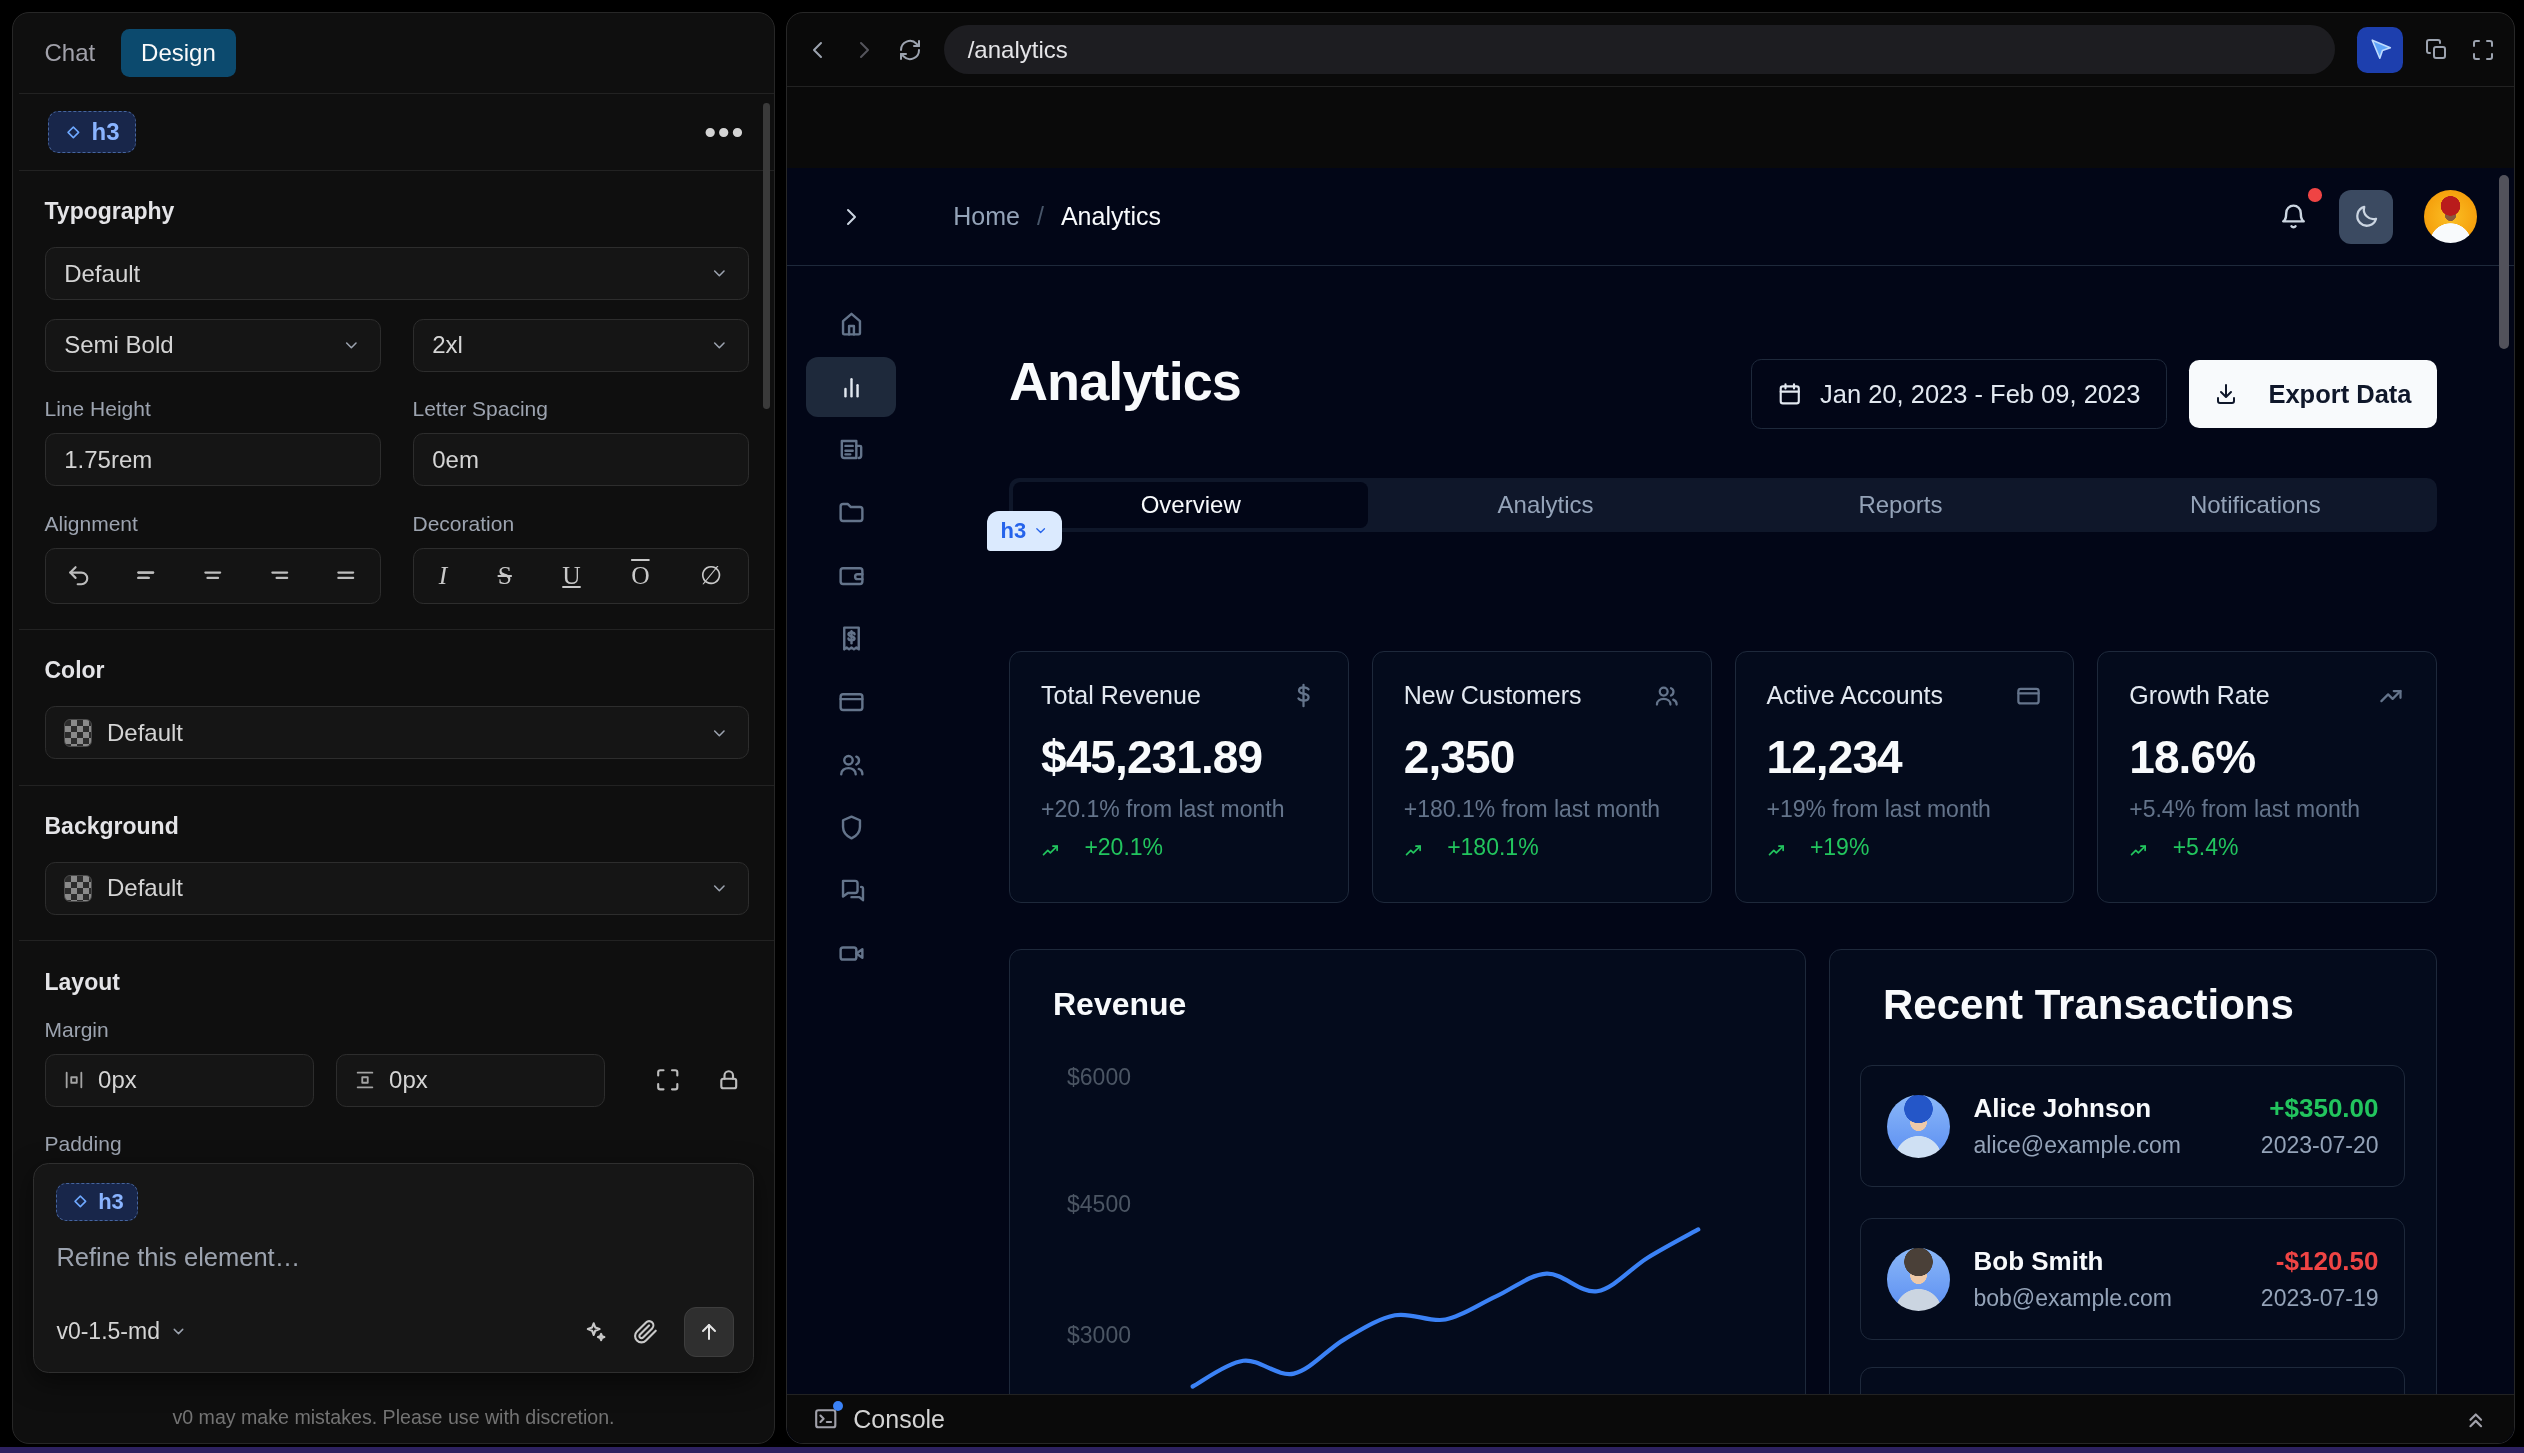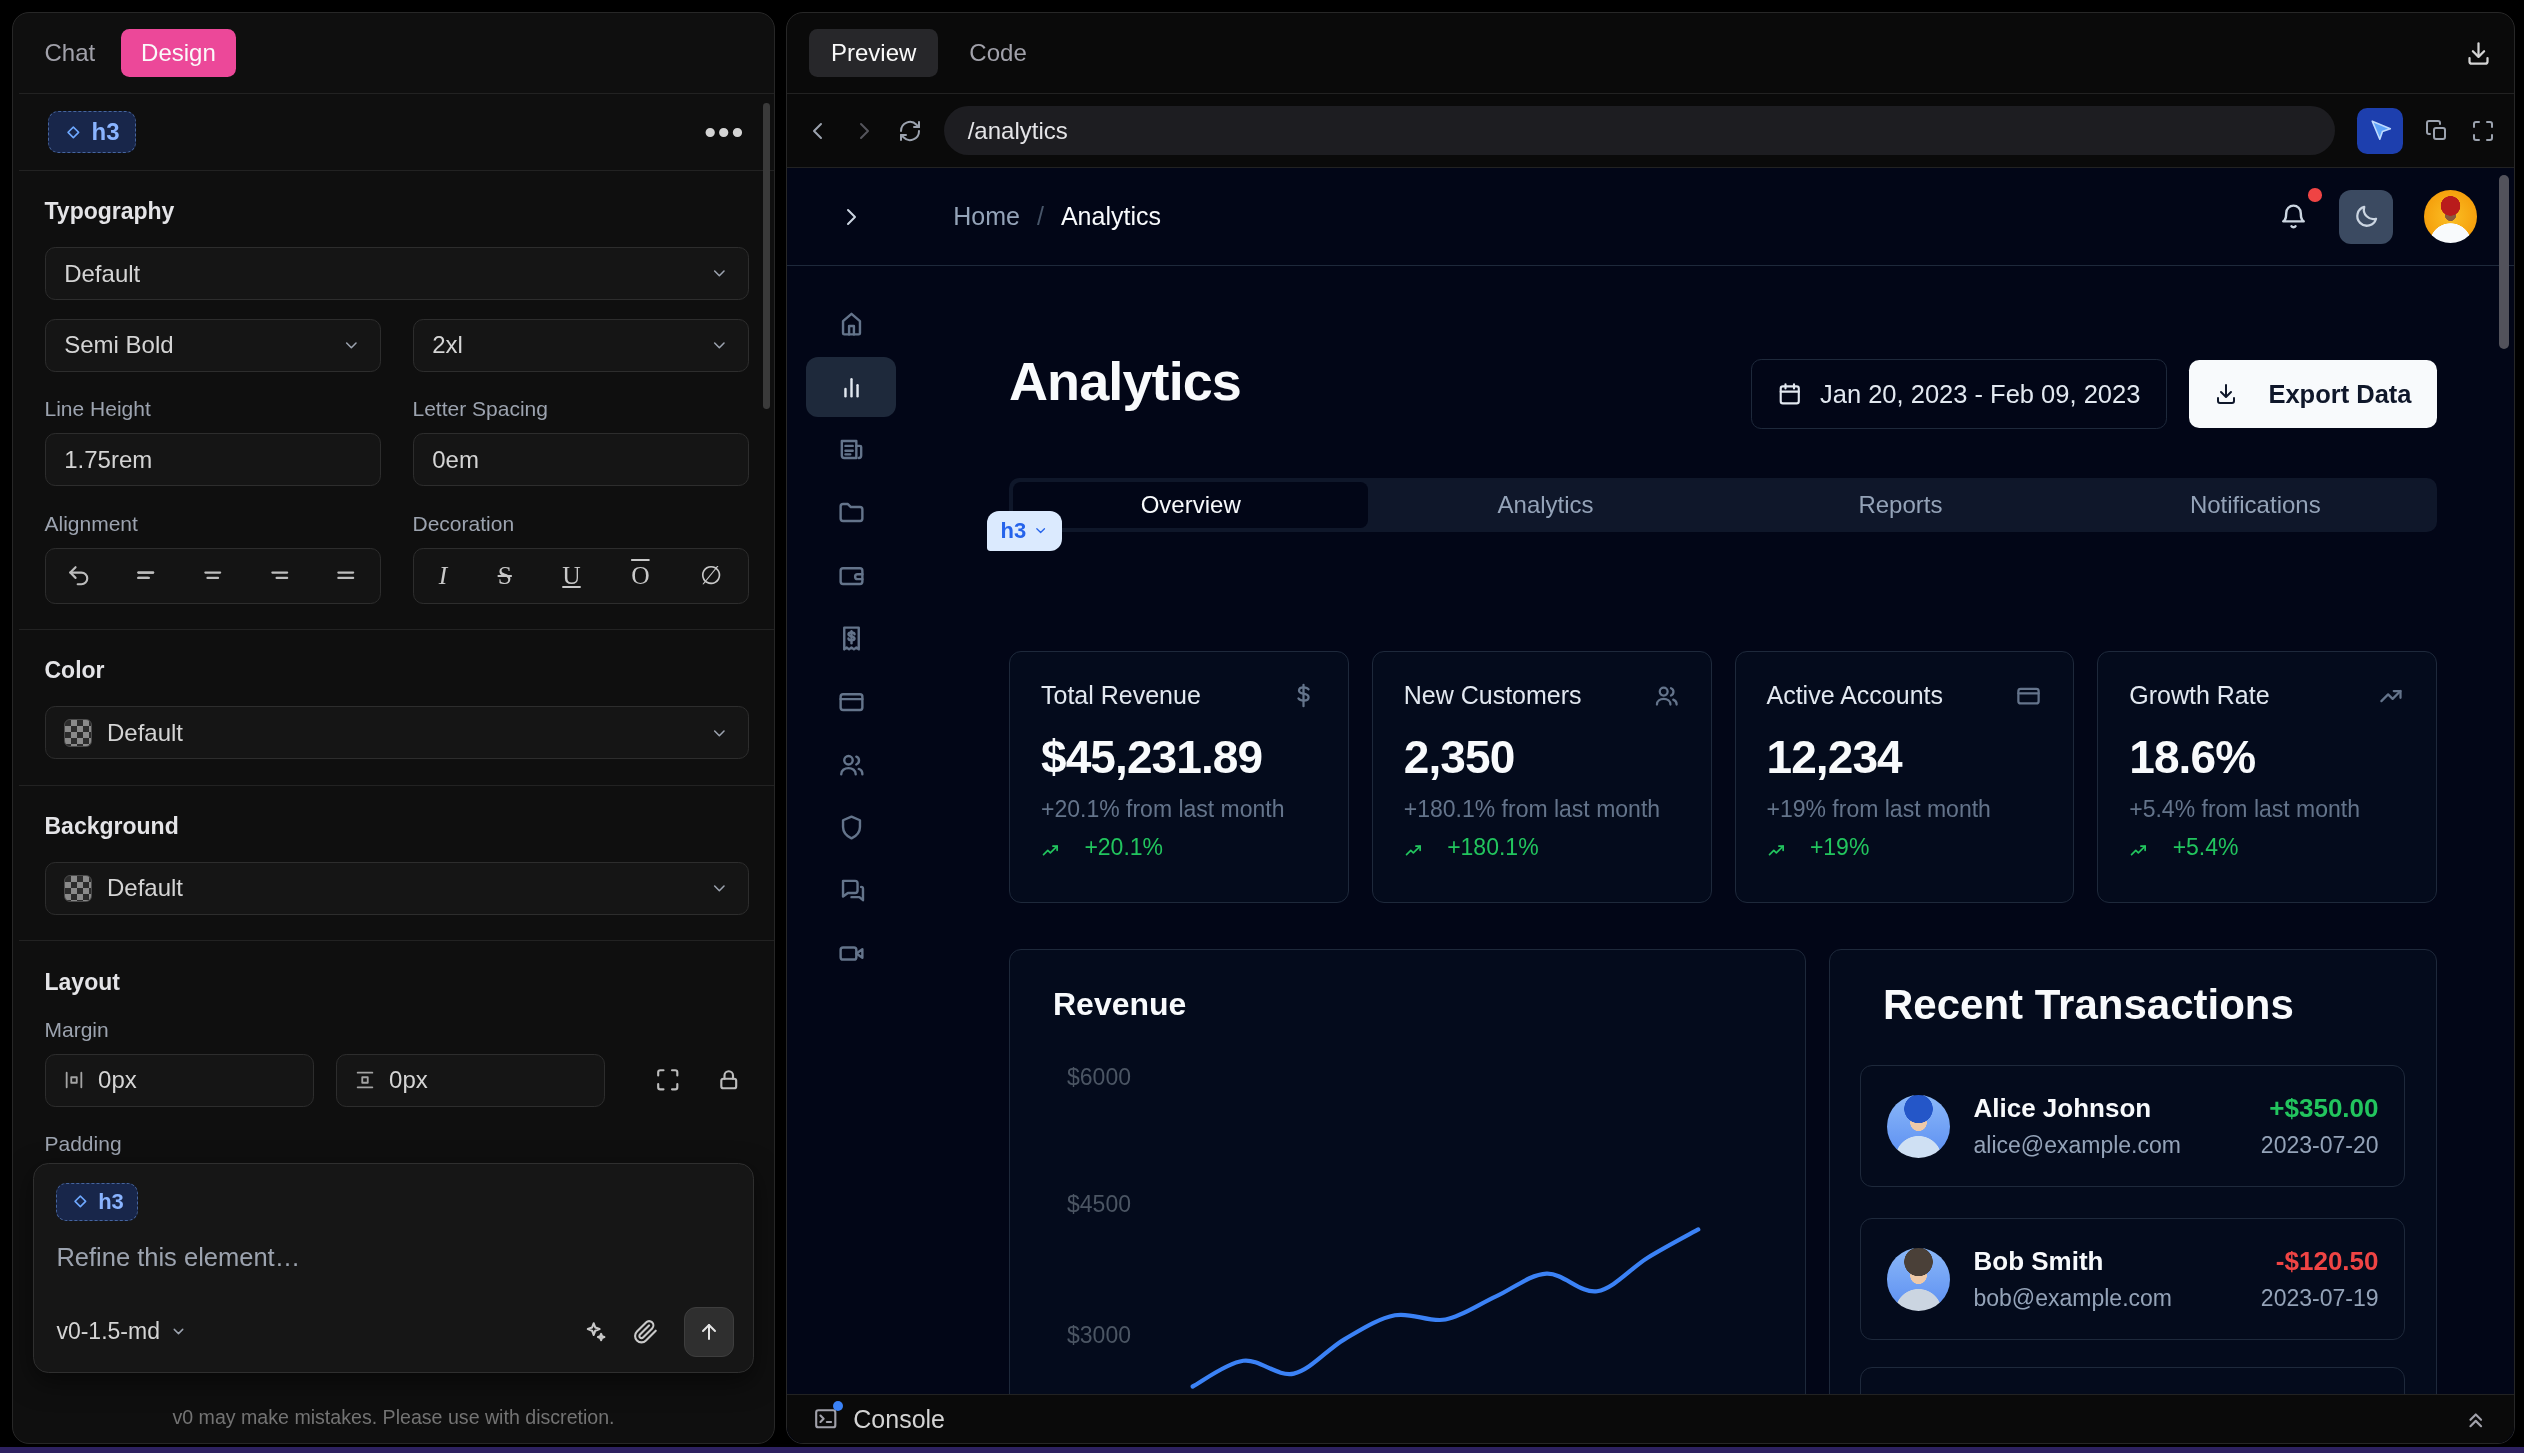--- a/index.html
+++ b/index.html
@@ -6,21 +6,21 @@
   body{width:2525px;height:1454px;position:relative;overflow:hidden;
        font-family:"Liberation Sans","DejaVu Sans",sans-serif;-webkit-font-smoothing:antialiased;}
   svg.ic{fill:none;stroke:currentColor;stroke-width:2;stroke-linecap:round;stroke-linejoin:round;display:block;}
   .bottom-accent{position:absolute;left:0;right:0;bottom:0;height:6.8px;background:#2d2160;}
 
   
   .left-card{position:absolute;left:12px;top:12px;width:755px;height:1430px;background:#0f0f0f;
              border:0.9px solid #272727;border-radius:17px;overflow:hidden;padding-left:6px;}
   .lp-tabs{height:80px;display:flex;align-items:center;padding:0 25.5px;gap:25.5px;border-bottom:0.9px solid #222;}
   .lp-tab{font-size:24px;color:#a1a1aa;cursor:pointer;}
-  .lp-tab.active{background:#ec4899;color:#fafafa;border-radius:8.5px;padding:10.2px 20.4px;}
+  .lp-tab.active{background:#0c4a6e;color:#fafafa;border-radius:8.5px;padding:10.2px 20.4px;}
   .lp-chiprow{height:76px;display:flex;align-items:center;justify-content:space-between;padding:0 29px;border-bottom:0.9px solid #222;}
   .el-chip{display:inline-flex;align-items:center;gap:8.5px;background:#18264a;border:1.7px dashed #46659e;
            border-radius:10.2px;padding:6px 15.3px;color:#8ab4ff;font-size:24px;font-weight:600;}
   .el-chip svg{width:18.7px;height:18.7px;color:#6ea8ff;}
   .lp-ellipsis{color:#d4d4d4;font-size:34px;letter-spacing:1.7px;line-height:17px;}
   .lp-sec{padding:22px 25.5px 25.5px 25.5px;border-bottom:0.9px solid #222;}
   .lp-sec.last{border-bottom:none;}
   .lp-title{font-size:23px;font-weight:600;color:#e4e4e7;margin:5.1px 0 22px 0;}
   .fieldrow{display:grid;grid-template-columns:1fr 1fr;gap:32px;}
   .select,.input{height:53px;background:#151515;border:0.9px solid #2d2d2d;border-radius:10.2px;
@@ -387,31 +387,20 @@
             </svg>
         </span>
       </span>
     </div>
   </div>
 
   <div class="lp-footer">v0 may make mistakes. Please use with discretion.</div>
 </div>
 
 <div class="right-card">
-  <div class="rp-row1">
-    <span class="rp-tab active">Preview</span>
-    <span class="rp-tab">Code</span>
-    <span class="rp-dl">
-      <svg class="ic" viewBox="0 0 24 24">
-          <path d="M12 3v11"></path>
-          <path d="M7 10l5 5 5-5"></path>
-          <path d="M4 16v3a2 2 0 0 0 2 2h12a2 2 0 0 0 2-2v-3"></path>
-        </svg>
-    </span>
-  </div>
 
   <div class="rp-row2">
     <span class="nav-ic">
         <svg class="ic" viewBox="0 0 24 24">
           <path d="M15 5l-7 7 7 7"></path>
         </svg>
       </span>
     <span class="nav-ic dim">
         <svg class="ic" viewBox="0 0 24 24">
           <path d="M9 5l7 7-7 7"></path>

